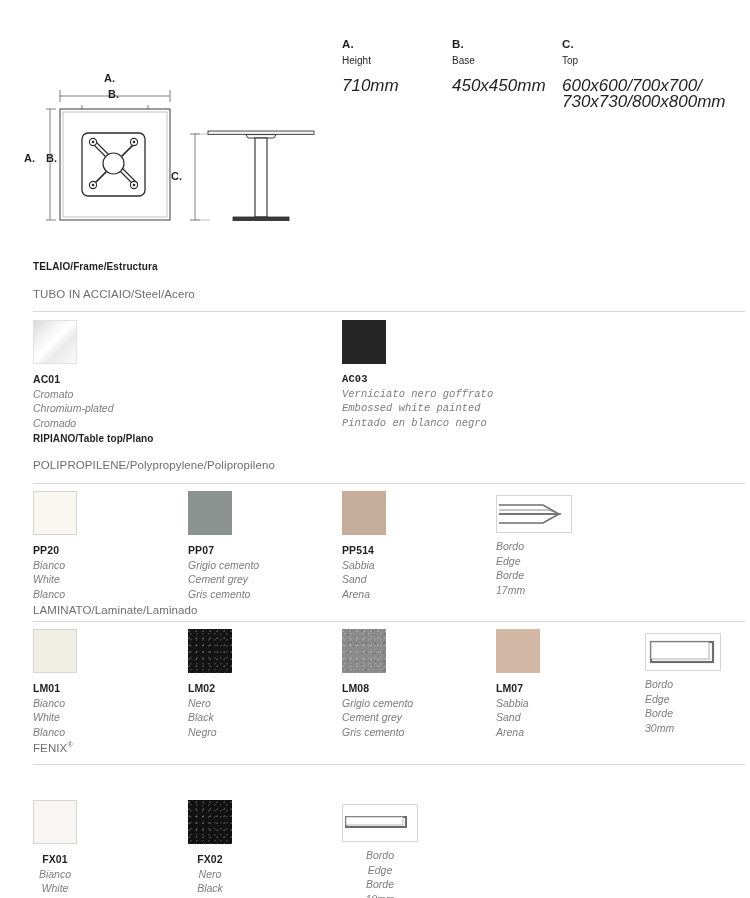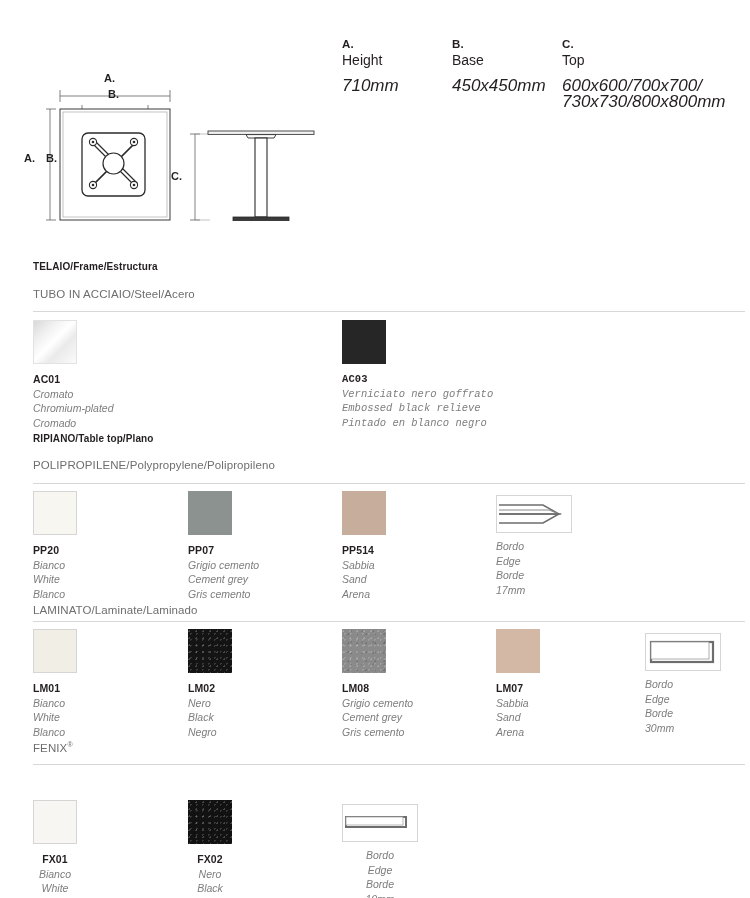--- a/index.html
+++ b/index.html
@@ -33,21 +33,21 @@
   .spec-col { width: 110px; }
   .spec-col.wide { width: 190px; }
   .spec-letter {
     font-size: 11.5px;
     font-weight: bold;
     color: #231f20;
     line-height: 16px;
     letter-spacing: 0.2px;
   }
   .spec-name {
-    font-size: 14px;
+    font-size: 10px;
     color: #231f20;
     line-height: 17px;
   }
   .spec-val {
     font-size: 17px;
     font-style: italic;
     color: #231f20;
     line-height: 16px;
     margin-top: 9px;
     white-space: pre-line;
@@ -261,21 +261,21 @@
       <div class="desc">Cromado</div>
     </div>
   </div>
 
 
   <div class="cell" style="left:342px;font-family:Liberation Mono, monospace;">
     <div class="swatch" style="background:#262626;"></div>
     <div class="labels">
       <div class="code">AC03</div>
       <div class="desc">Verniciato nero goffrato</div>
-      <div class="desc">Embossed black relieve</div>
+      <div class="desc">Embossed white painted</div>
       <div class="desc">Pintado en blanco negro</div>
     </div>
   </div>
 </div>
 
 <div class="section-head" style="left:33px; top:433px;">RIPIANO/Table top/Plano</div>
 <div class="sub-head" style="left:33px; top:459px;">POLIPROPILENE/Polypropylene/Polipropileno</div>
 <div class="rule" style="top:483px;"></div>
 
 <div class="row" style="top:491px; height:100px;">

